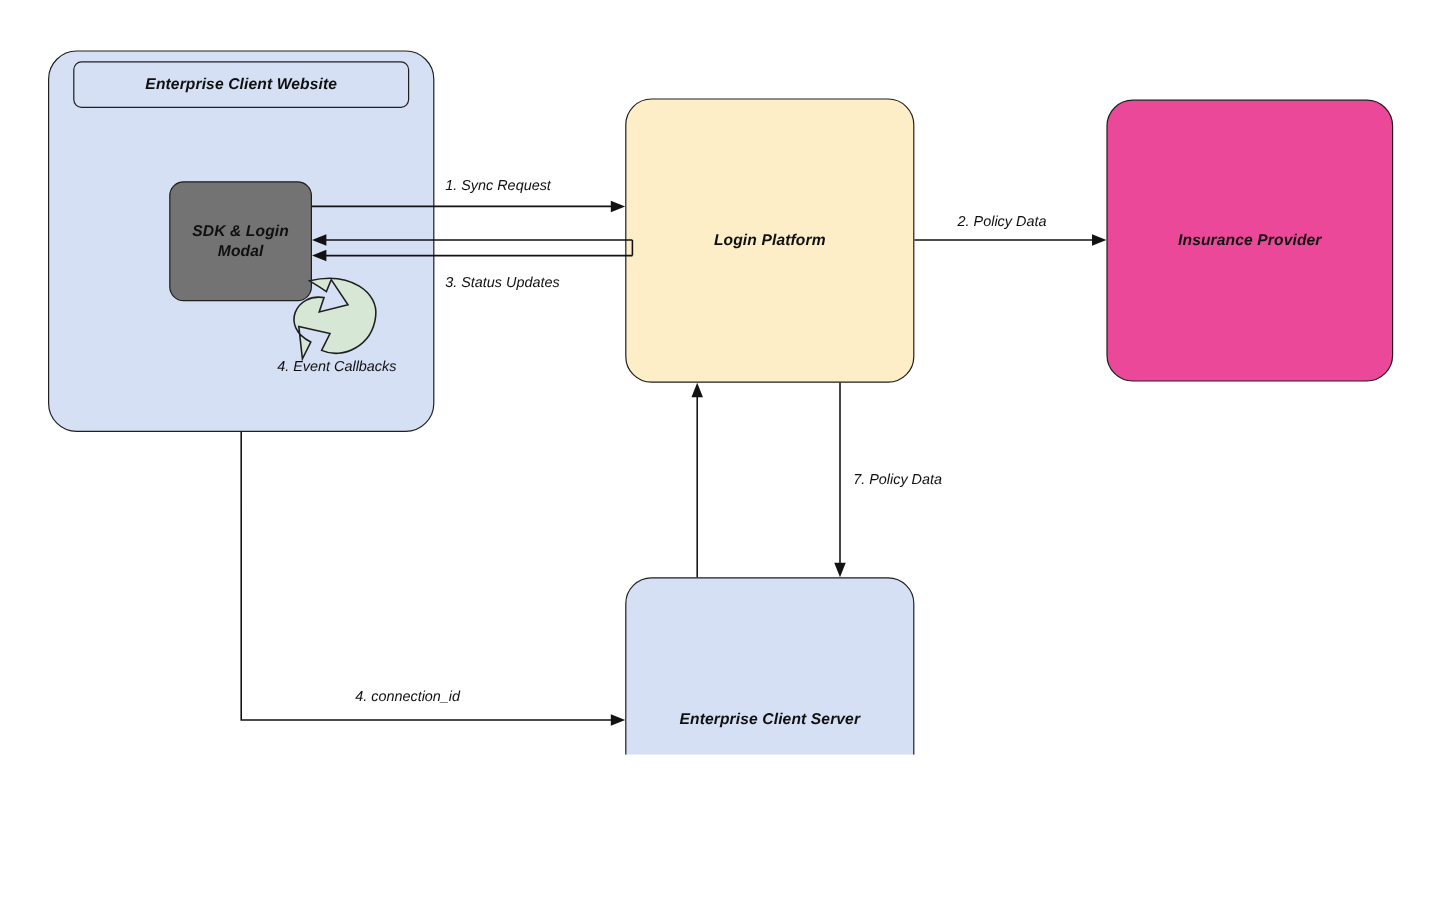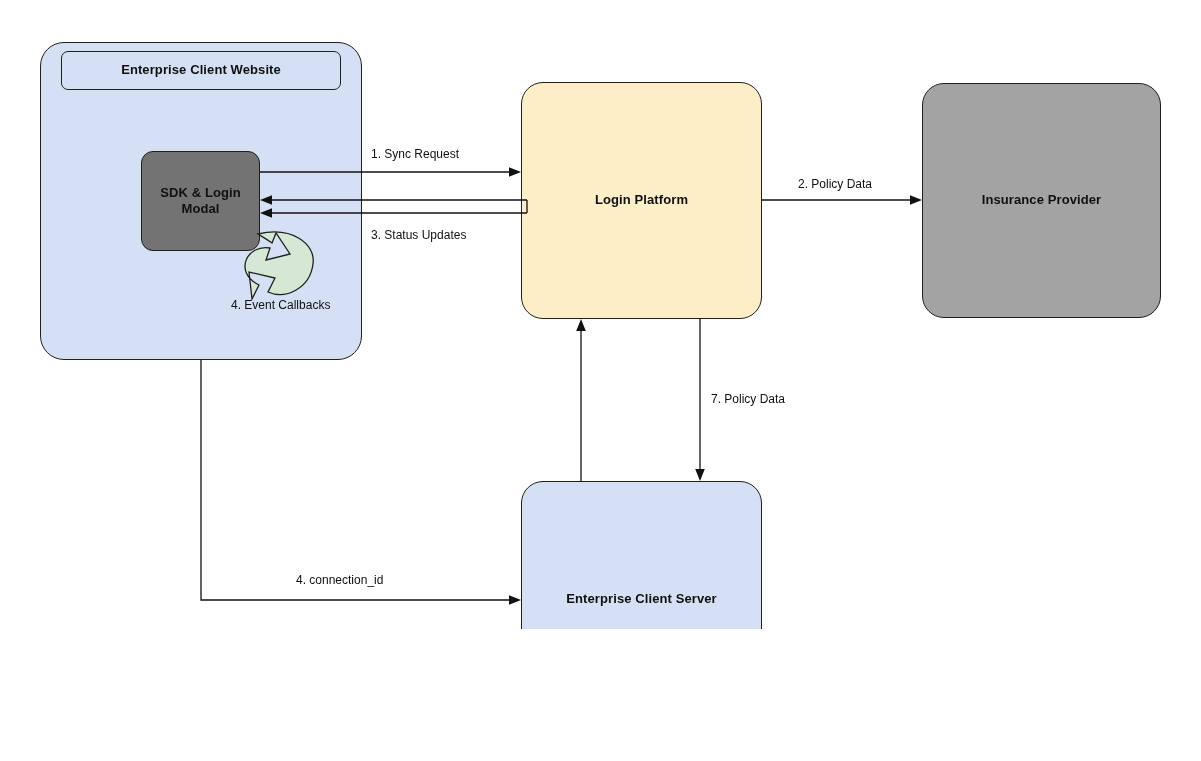--- a/index.html
+++ b/index.html
@@ -11,20 +11,21 @@
   body {
     font-family: "Liberation Sans", sans-serif;
     -webkit-font-smoothing: antialiased;
   }
   #canvas {
     position: relative;
     width: 1201px;
     height: 629px;
     background: #ffffff;
     overflow: hidden;
+    font-style: italic;
   }
   .node {
     position: absolute;
     box-sizing: border-box;
     border: 1.3px solid #1f1f1f;
     display: flex;
     align-items: center;
     justify-content: center;
     text-align: center;
   }
@@ -63,21 +64,21 @@
     background: #737373;
     border-radius: 12px;
   }
   #fize-platform {
     left: 521px; top: 82px; width: 241px; height: 237px;
     background: #fdeec8;
     border-radius: 22px;
   }
   #insurance-provider {
     left: 922px; top: 83px; width: 239px; height: 235px;
-    background: #a3a3a3;
+    background: #ec4899;
     border-radius: 22px;
   }
   #client-server {
     left: 521px; top: 481px; width: 241px; height: 237px;
     background: #d6e0f5;
     border-radius: 22px;
   }
 
   
   #edges {

